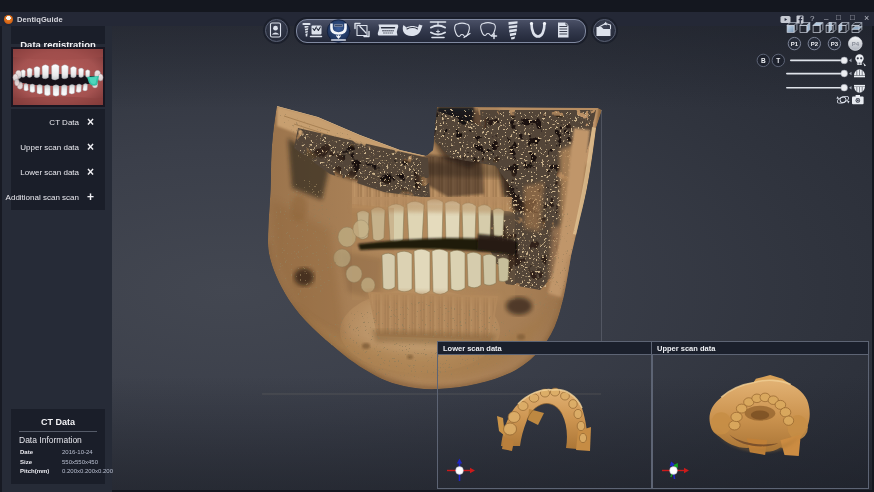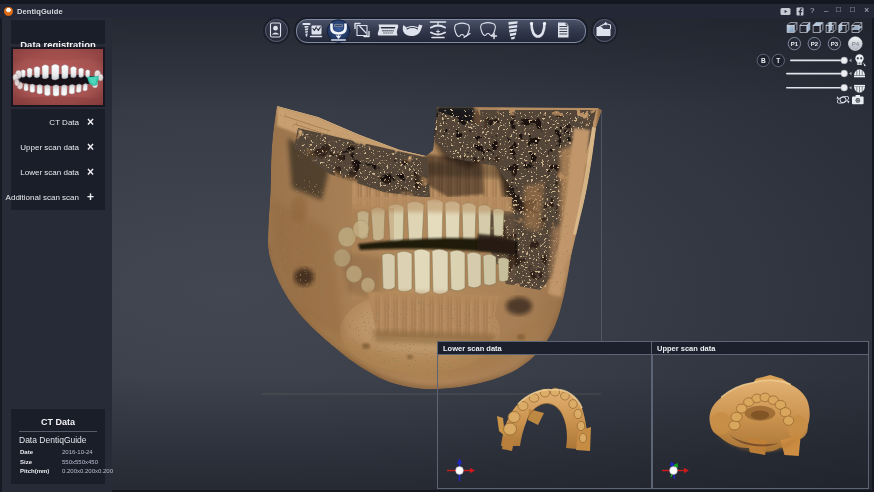--- a/index.html
+++ b/index.html
@@ -6,21 +6,21 @@
   body{width:874px;height:492px;overflow:hidden;background:#14171f;font-family:"Liberation Sans",sans-serif;position:relative;}
   .abs{position:absolute;}
   
   #viewport{left:2px;top:14px;width:870px;height:476px;
     background:
       linear-gradient(180deg, rgba(26,29,38,0.45) 0, rgba(26,29,38,0) 20%),
       linear-gradient(0deg, rgba(24,27,35,0.5) 0, rgba(24,27,35,0) 24%),
       radial-gradient(ellipse 110% 90% at 26% 58%, #434751 0%, #3b3f4a 32%, #30343e 62%, #262a34 92%);
     z-index:1;}
   
-  #titlebar{left:0;top:4px;width:874px;height:14px;background:#242836;z-index:30;}
+  #titlebar{left:0;top:12px;width:874px;height:14px;background:#242836;z-index:30;}
   #titlebar .logo{position:absolute;left:4px;top:3px;width:9px;height:9px;border-radius:50%;
     background:radial-gradient(circle at 50% 35%, #f6f6f4 0 28%, #e87820 32%, #c85a10 85%);}
   #titlebar .tname{position:absolute;left:17px;top:2.5px;font-size:7.5px;font-weight:bold;color:#d8d8de;letter-spacing:0.1px;}
   .tbi{position:absolute;top:3px;color:#b9bcc6;font-size:8px;line-height:8px;}
   
   #sidebar{left:0;top:14px;width:110px;height:478px;background:#262b37;border-left:2px solid #171a23;z-index:20;}
   .sp{position:absolute;left:9px;width:94px;background:#1a1e29;}
   #sp-head{top:6px;height:24px;}
   #sp-head span{display:block;text-align:center;font-size:9.5px;font-weight:bold;color:#f2f2f5;margin-top:19px;}
   #sp-img{top:33px;height:60px;background:#11131b;}
@@ -422,21 +422,21 @@
         <span class="x">×</span>
       </div>
       <div class="li" style="top:75px">
         <span class="t">Additional scan scan</span>
         <span class="x">+</span>
       </div>
     </div>
     <div id="sp-ct" class="sp">
       <div class="h">CT Data</div>
       <div class="dv"></div>
-      <div class="di">Data DentiqGuide</div>
+      <div class="di">Data Information</div>
       <div class="ctrow"><b>Date</b><span>2016-10-24</span></div>
       <div class="ctrow"><b>Size</b><span>550x550x450</span></div>
       <div class="ctrow"><b>Pitch(mm)</b><span>0.200x0.200x0.200</span></div>
     </div>
   </div>
 
   <div id="titlebar" class="abs">
     <div class="logo"></div>
     <div class="tname">DentiqGuide</div>
     <svg width="12" height="9" viewBox="0 0 12 9" style="left:780px;top:3px;position:absolute;">

